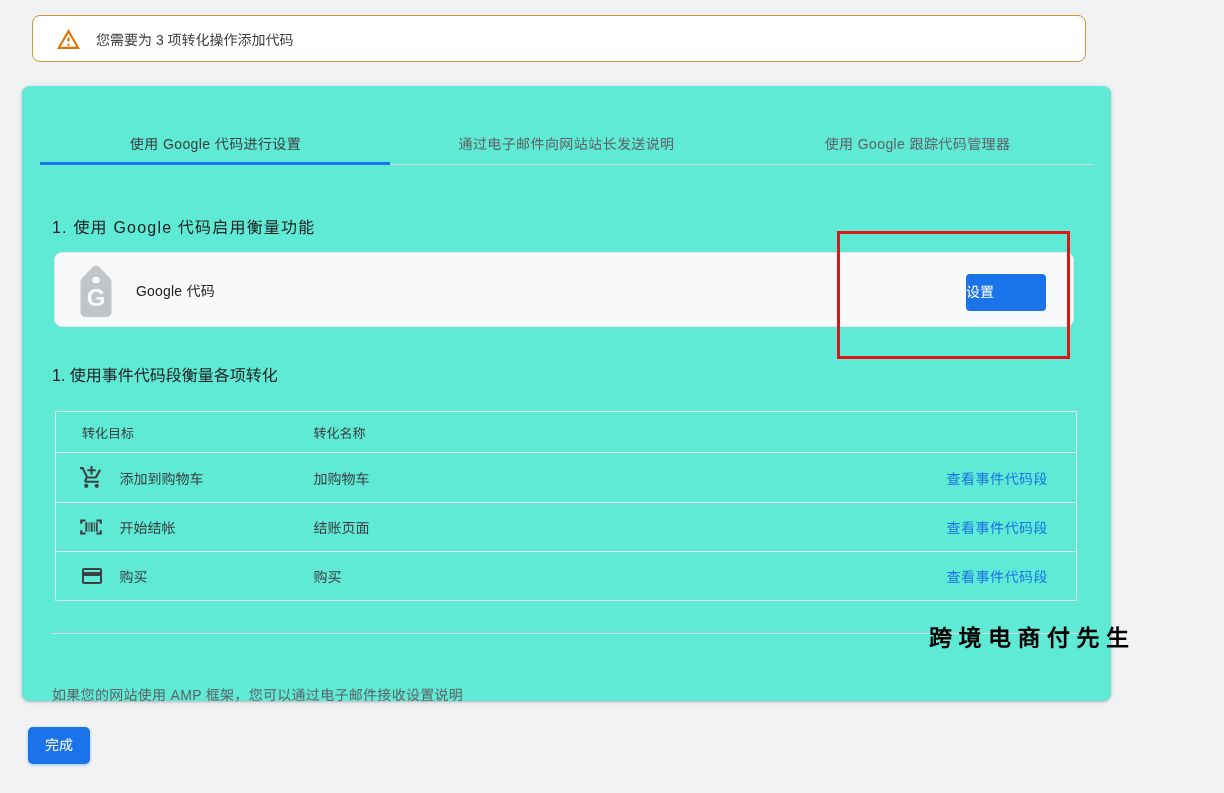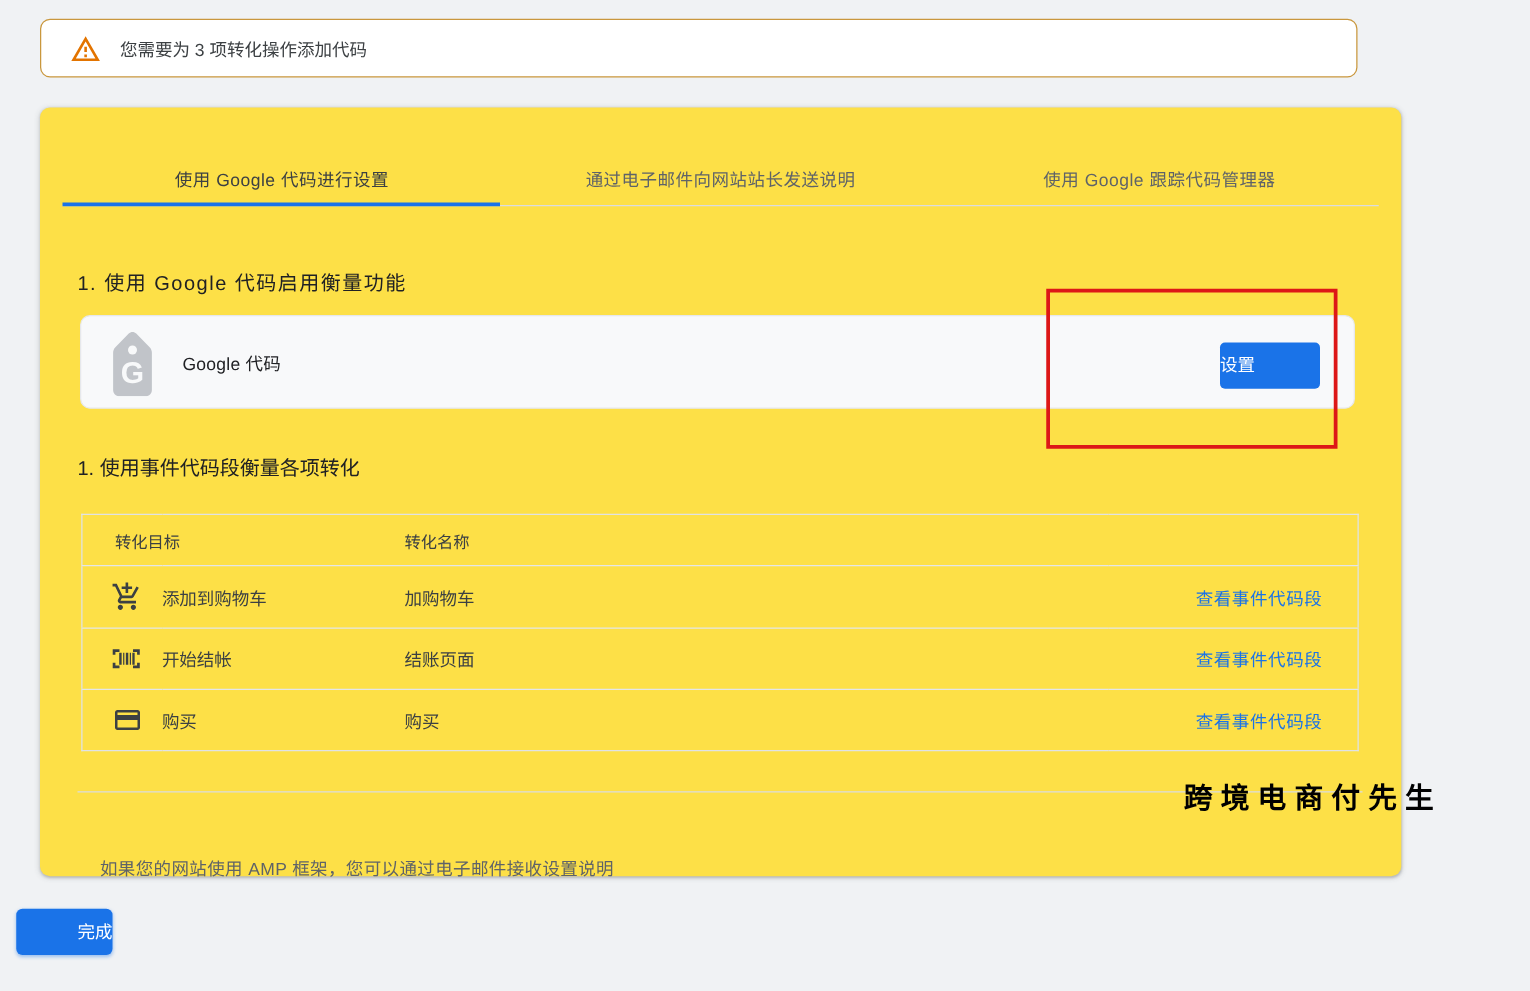--- a/index.html
+++ b/index.html
@@ -1,27 +1,27 @@
 <!DOCTYPE html>
 <html lang="zh-CN"><head>
 <meta charset="utf-8">
 <title>conversion setup</title>
 <style>
   * { margin:0; padding:0; box-sizing:border-box; }
   html,body { width:1224px; height:793px; overflow:hidden; }
   body { background:#f0f2f4; font-family:"Liberation Sans",sans-serif; position:relative; }
-  .abs { position:absolute;padding-left:18px; }
+  .abs { position:absolute; }
 
   .banner { left:32px; top:15px; width:1054px; height:47px; background:#fff;
             border:1px solid #c9973d; border-radius:8px; }
   .banner svg { position:absolute; left:23px; top:11px; }
   .banner .txt { position:absolute; left:63px; top:2px; height:45px; line-height:45px;
                  font-size:14px; color:#3c4043; }
 
-  .card { left:32px; top:86px; width:1089px; height:615px; background:#fde047;
+  .card { left:22px; top:86px; width:1089px; height:615px; background:#5eead4;
           border-radius:8px; box-shadow:0 1px 2px rgba(60,64,67,.25), 0 1px 4px 1px rgba(60,64,67,.1); }
 
   .tabs { position:absolute; left:18px; top:34px; width:1053px; height:45px;
           border-bottom:1px solid #dadce0; display:flex; }
   .tab  { flex:1; text-align:center; line-height:42px; padding-top:3px; font-size:14px; letter-spacing:.4px; color:#5f6368; }
   .tab.active { color:#3c4043; }
   .tabbar { position:absolute; left:18px; top:76px; width:350px; height:3px; background:#1a73e8; }
 
   .t1 { position:absolute; left:30px; top:101px; font-size:16px; line-height:17px;
         font-weight:500; color:#202124; letter-spacing:1.2px;margin-top:32px; }
@@ -52,22 +52,22 @@
   .tbl td.c0 { padding-left:24px; }
 
   .tbl td.c2 { }
   .tbl td.c3 { text-align:right; padding-right:28px; color:#1a73e8; letter-spacing:.5px; }
   .tbl td.c0 svg { display:block; }
 
   .divider { left:30px; top:547px; width:1028px; height:1px; background:#dadce0; }
   .amp { left:44px; top:660px; font-size:14px; line-height:15px; color:#5f6368; letter-spacing:.3px; }
   .wm { left:929px; top:619px; font-size:23px; line-height:38px; font-weight:700; color:#000;
         letter-spacing:6.5px; white-space:nowrap; font-family:"Liberation Sans",sans-serif; }
-  .donebtn { left:13px; top:727px; width:77px; height:37px; background:#1a73e8;
-             border-radius:5px; color:#fff; font-size:14px; text-align:right;
+  .donebtn { left:28px; top:727px; width:62px; height:37px; background:#1a73e8;
+             border-radius:5px; color:#fff; font-size:14px; text-align:center;
              line-height:37px; box-shadow:0 1px 3px rgba(26,115,232,.4); }
 </style>
 </head>
 <body>
 
 <div class="abs banner">
   <svg width="25" height="25" viewBox="0 0 24 24" fill="#e37400">
     <path d="M12 5.99L19.53 19H4.47L12 5.99M12 2L1 21h22L12 2zm1 14h-2v2h2v-2zm0-6h-2v4h2v-4z"></path>
   </svg>
   <div class="txt">您需要为 3 项转化操作添加代码</div>

